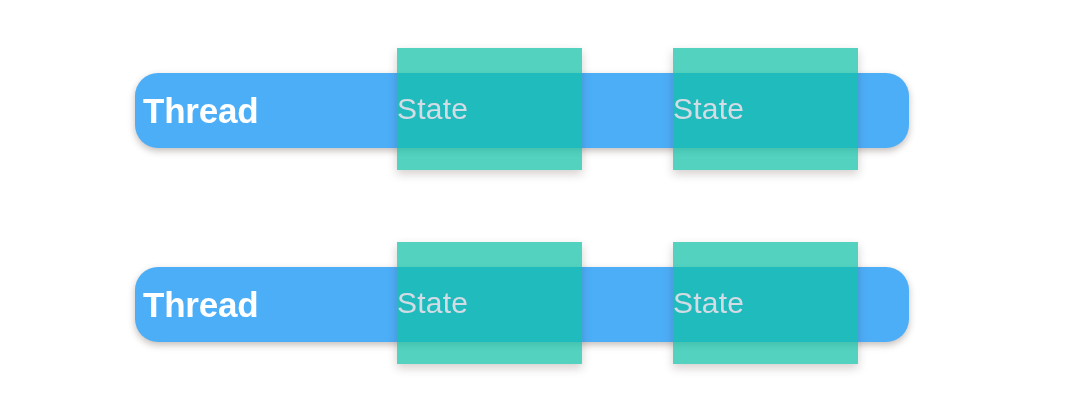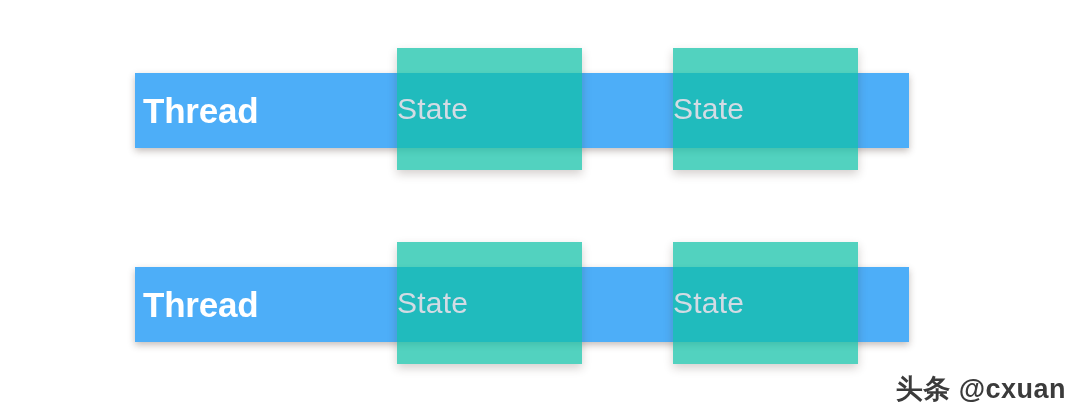--- a/index.html
+++ b/index.html
@@ -35,20 +35,21 @@
   
   .thread-bar {
     position: absolute;
     left: 0;
     top: 0;
     width: 774px;
     height: 75px;
     background: #4DAEF8;
     box-shadow: 0 3px 7px rgba(60, 40, 30, 0.30);
     box-sizing: border-box;
+    border-radius: 23px;
   }
   .thread-label {
     position: absolute;
     left: 8px;
     top: 0;
     height: 75px;
     display: flex;
     align-items: center;
     color: #ffffff;
     font-size: 35px;
@@ -130,15 +131,14 @@
     <div class="state-block state-block--a">
       <span class="state-label">State</span>
     </div>
 
     <div class="state-block state-block--b">
       <span class="state-label">State</span>
     </div>
 
   </div>
 
-  <div class="watermark">头条 @cxuan</div>
 
 </div>
 
 </body></html>

